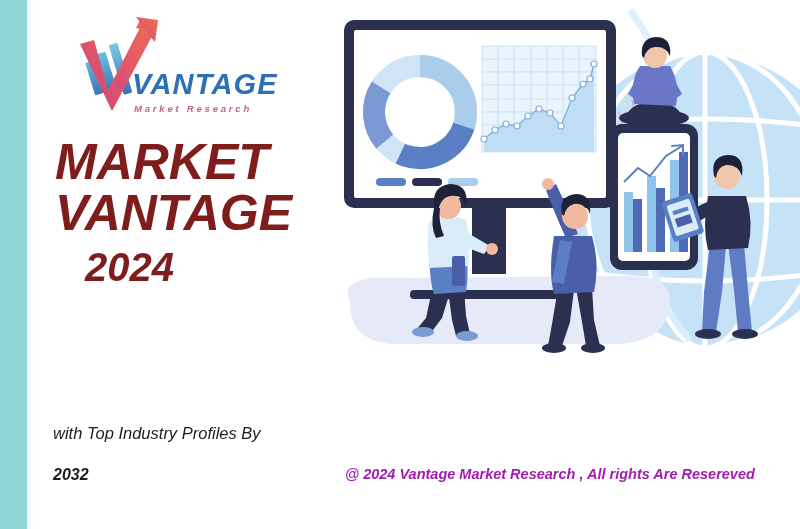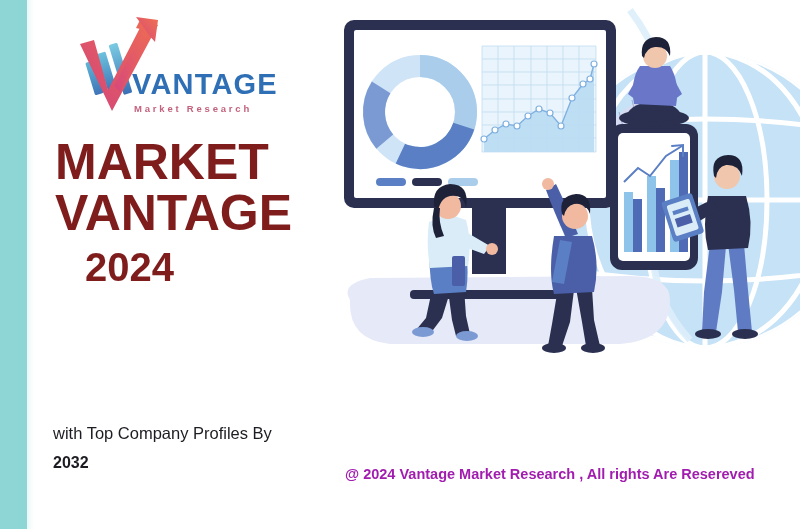--- a/index.html
+++ b/index.html
@@ -15,20 +15,21 @@
     position: relative;
   }
 
   #page {
     position: absolute;
     inset: 0;
     width: 800px;
     height: 529px;
     background: #ffffff;
     overflow: hidden;
+    font-style: italic;
   }
 
   
   .accent-bar {
     position: absolute;
     left: 0;
     top: 0;
     width: 27px;
     height: 529px;
     background: #8ed5d6;
@@ -114,21 +115,21 @@
     color: #1c1c22;
     font-size: 16.5px;
     line-height: 25px;
     font-weight: normal;
     max-width: 310px;
   }
   .subtitle .bold-year {
     display: block;
     font-weight: bold;
     font-size: 16px;
-    margin-top: 4px;
+    margin-top: 16px;
   }
 
   
   .copyright {
     position: absolute;
     left: 345px;
     top: 466px;
     z-index: 9;
     font-size: 14.5px;
     font-weight: bold;
@@ -406,19 +407,19 @@
   </div>
 
   <div class="headline">
     <div class="line">MARKET</div>
     <div class="line">VANTAGE</div>
     <div class="year">2024</div>
   </div>
 
   <div class="subtitle">
     <br>
-    <span>with Top Company Profiles By</span>
+    <span>with Top Industry Profiles By</span>
     <span class="bold-year">2032</span>
   </div>
 
   <div class="copyright">@ 2024 Vantage Market Research , All rights Are Resereved</div>
 
 </div>
 
 </body></html>

